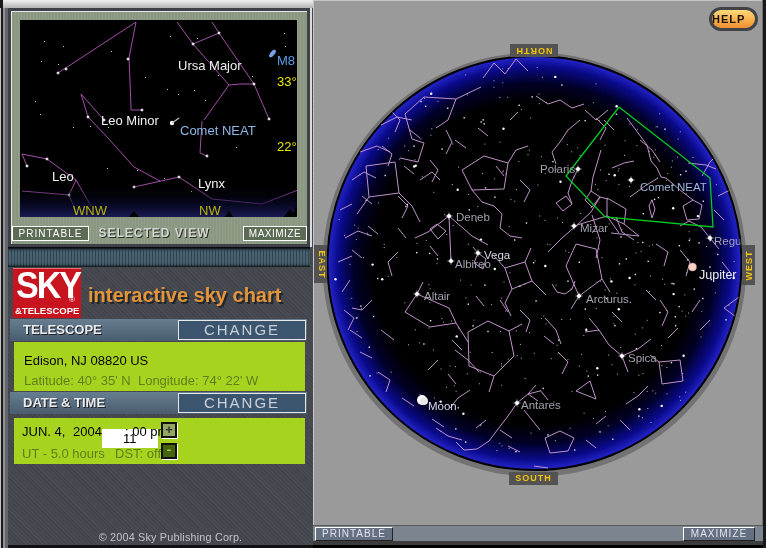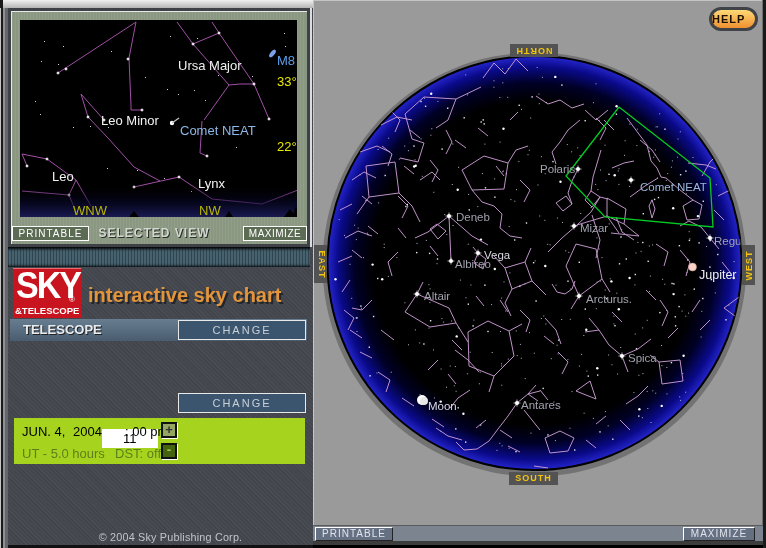--- a/index.html
+++ b/index.html
@@ -25,21 +25,21 @@
 #logo{position:absolute;left:13px;top:268px;width:68px;height:50px;background:#c8141e;border-top:1px solid #e86a70}
 #logo .sky{position:absolute;left:3px;top:-3px;font-weight:bold;font-size:34px;color:#fff;letter-spacing:-2px;
  font-family:"Liberation Sans",sans-serif;transform:scaleY(1.08)}
 #logo .reg{position:absolute;left:56px;top:26px;font-size:8px;color:#fff}
 #logo .tel{position:absolute;left:2px;top:36px;font-weight:bold;font-size:9.5px;color:#fff;letter-spacing:0}
 #isc{position:absolute;left:88px;top:284px;font-size:20px;font-weight:bold;color:#e3953b;
  text-shadow:2px 2px 0 #23272c;letter-spacing:0}
 .hdr{position:absolute;left:10px;width:297px;height:22px;background:linear-gradient(#677d90,#4a5d70);
  color:#e8ecf0;font-weight:bold;font-size:13px;line-height:22px;padding-left:13px;text-shadow:1px 1px 0 #222}
 .chg{position:absolute;width:128px;height:20px;background:#3c556e;border:1px solid #e8e8e8;color:#c8d0d8;
- font-size:11px;letter-spacing:2px;text-align:center;line-height:18px}
+ font-size:15px;letter-spacing:2px;text-align:center;line-height:18px}
 .greenbox{position:absolute;left:14px;width:291px;background:#a6d41e;color:#000}
 .greenbox{}
 .gb2{color:#5d7f1d}
 #advbtn{position:absolute;left:12px;top:470px;width:294px;height:17px;background:#4c6076;
  border:1px dotted #c8d0d8;outline:1px dotted #98a0a8;color:#dde2e8;font-size:10px;letter-spacing:0.6px;
  text-align:center;line-height:15px}
 #copyr{position:absolute;left:0;top:531px;width:341px;text-align:center;color:#c3c3cb;font-size:10.8px;letter-spacing:0.2px}
 
 #right{position:absolute;left:313px;top:0;width:453px;height:548px;background:#9a9a9a;
  box-shadow:inset 1px 1px 0 #c4c4c4}
@@ -177,20 +177,23 @@
   <div style="position:absolute;left:310px;top:8px;width:2px;height:239px;background:#dcdcdc"></div>
   <div id="tealband"></div>
   <div id="logo">
         <div class="sky">SKY</div>
         <div class="reg">®</div>
         <div class="tel">&amp;TELESCOPE</div>
       </div>
   <div id="isc">interactive sky chart</div>
   <div class="hdr" style="top:319px">TELESCOPE</div>
   <div class="chg" style="left:178px;top:320px">CHANGE</div>
+  <div class="greenbox" style="top:342px;height:49px;padding:11px 0 0 10px;font-size:13px">Edison, NJ 08820 US
+    <div class="gb2" style="margin-top:5px">Latitude: 40° 35' N&nbsp;&nbsp;Longitude: 74° 22' W</div></div>
+  <div class="hdr" style="top:392px">DATE &amp; TIME</div>
   <div class="chg" style="left:178px;top:393px">CHANGE</div>
   <div class="greenbox" style="top:418px;height:46px;font-size:13px;overflow:hidden">
     <span style="position:absolute;left:8px;top:6px">JUN. 4,</span>
     <span style="position:absolute;left:59px;top:6px">2004</span>
     <span style="position:absolute;left:88px;top:11px;background:#ffffff;padding:2px 21px">11</span>
     <span style="position:absolute;left:111px;top:6px">: 00 pm</span>
     <span style="position:absolute;left:147px;top:4px;width:16px;height:16px;background:#94a662;border:2px solid #111;box-shadow:1px 1px 0 #fff;
       color:#333;font-weight:bold;font-size:13px;line-height:11px;text-align:center">+</span>
     <span class="gb2" style="position:absolute;left:8px;top:28px">UT - 5.0 hours</span>
     <span class="gb2" style="position:absolute;left:101px;top:28px">DST: off</span>

